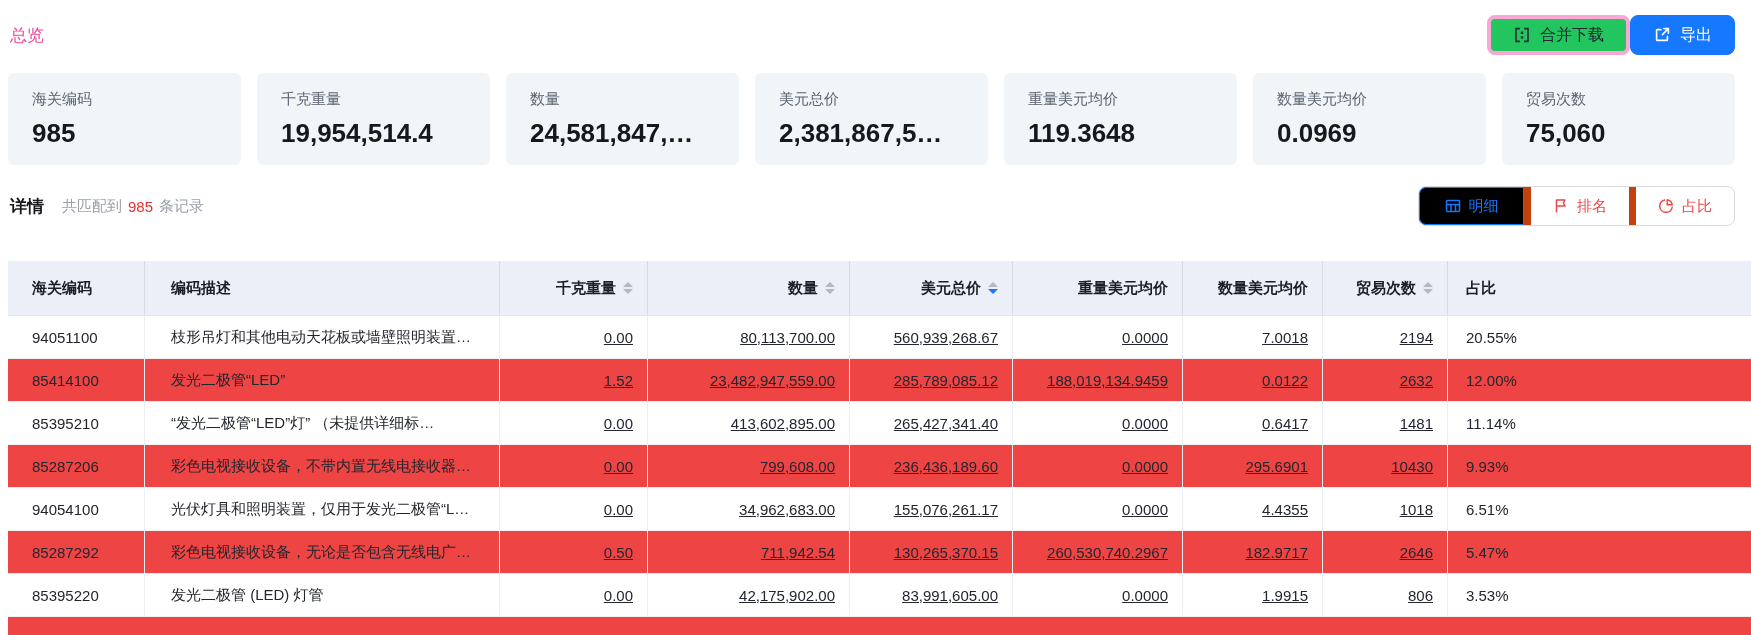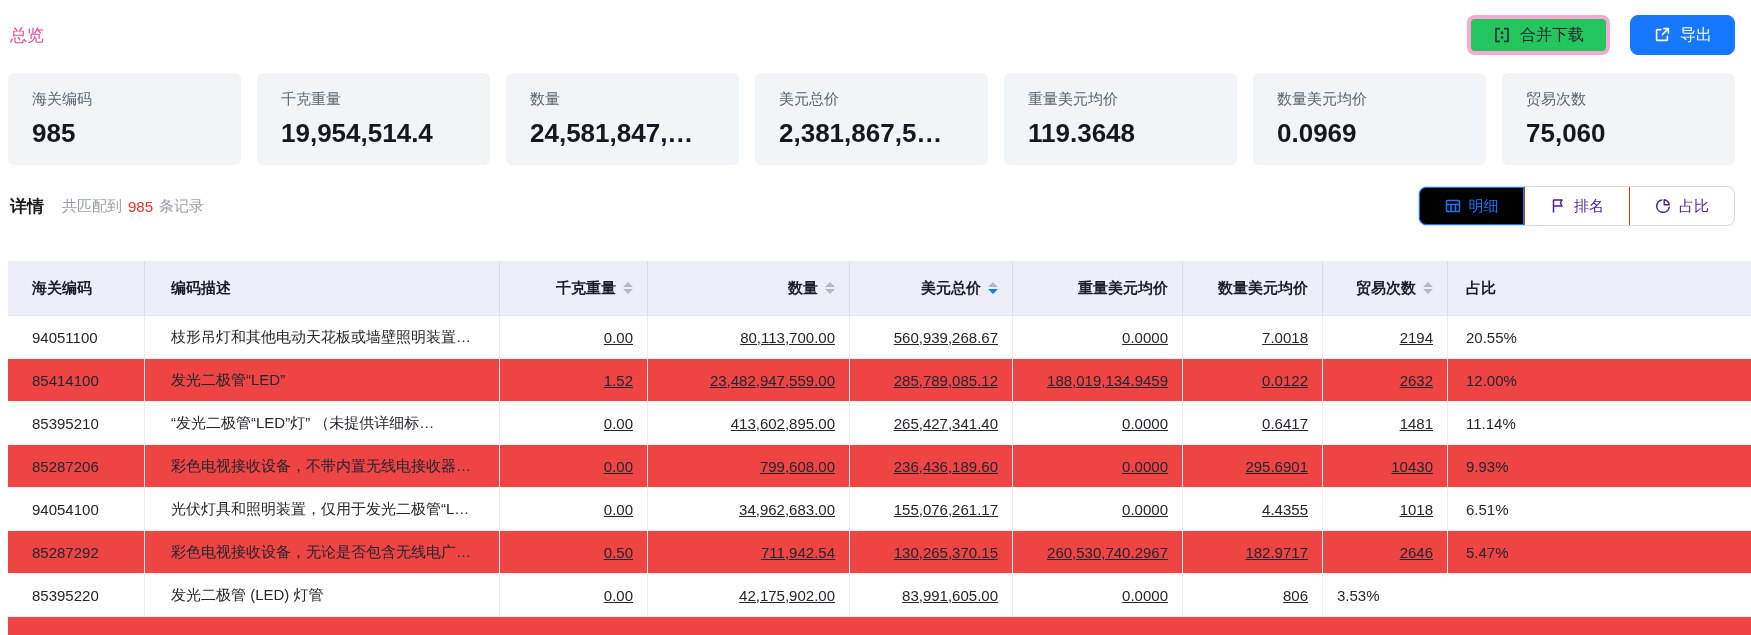--- a/index.html
+++ b/index.html
@@ -7,42 +7,42 @@
 
   
   .topbar { display:flex; justify-content:space-between; align-items:center;
             padding:15px 16px 0 10px; height:40px; box-sizing:content-box; }
   .page-title { font-size:17px; font-weight:normal; color:#ec4899; }
   .topbar-actions { display:flex; align-items:center; }
   .btn { height:40px; border-radius:8px; display:flex; align-items:center; gap:9px;
          font-size:16px; padding:0 22px; cursor:pointer; box-sizing:border-box;
          font-family:inherit; }
   .btn-plain { background:#22c55e; border:4px solid #f9a8d4; color:#23262e; }
-  .btn-primary { background:#1677ff; border:1px solid #1677ff; color:#fff; margin-left:20px; }
+  .btn-primary { background:#1677ff; border:1px solid #1677ff; color:#fff; }
   .btn .icon { display:flex; align-items:center; }
 
   
   .cards { display:flex; gap:16px; margin:18px 16px 0 8px; }
   .card { flex:1; background:#f1f5f8; border-radius:6px; height:92px;
           padding:17px 18px 0 24px; box-sizing:border-box; overflow:hidden; }
   .card-label { font-size:15px; color:#5c6470; }
   .card-value { font-size:26px; font-weight:bold; color:#15181d; margin-top:9px;
                 white-space:nowrap; overflow:hidden; }
 
   
   .detail-row { display:flex; align-items:center; margin:22px 16px 0 10px; height:38px; }
   .detail-title { font-size:17px; font-weight:bold; color:#17191f; }
   .match-text { margin-left:18px; font-size:15px; color:#9aa0ab; display:flex; align-items:center; }
   .match-count { color:#e8312f; margin:0 6px; }
 
   .tab-group { margin-left:auto; display:flex; border:1px solid #d8dbe2; border-radius:8px;
                background:#fff; overflow:hidden; }
   .tab { width:105px; height:38px; box-sizing:border-box; display:flex; align-items:center;
-         justify-content:center; gap:8px; font-size:15px; color:#4c1d95; cursor:pointer;
-         border-left:1px solid #c2410c; }
+         justify-content:center; gap:8px; font-size:15px; color:#ef4444; cursor:pointer;
+         border-left:7px solid #c2410c; }
   .tab:first-child { border-left:none; }
   .tab.active { background:#000000; color:#1677ff; box-shadow:inset 0 0 0 1px #1677ff;
                 border-radius:7px 0 0 7px; }
   .tab-icon { display:flex; align-items:center; }
 
   
   .table { margin:36px 0 0 8px; width:1743px; font-size:15px; }
   .thead { display:flex; background:#eceff7; height:54px; align-items:stretch;
            border-bottom:1px solid #e2e5ef; }
   .th { box-sizing:border-box; padding:0 14px; font-weight:bold; color:#1b1e26;
@@ -286,18 +286,19 @@
         <div class="td right">2646</div>
         <div class="td left">5.47%</div>
       </div>
       <div class="row">
         <div class="td left">85395220</div>
         <div class="td left">发光二极管 (LED) 灯管</div>
         <div class="td right">0.00</div>
         <div class="td right">42,175,902.00</div>
         <div class="td right">83,991,605.00</div>
         <div class="td right">0.0000</div>
+        <div class="td right">1.9915</div>
         <div class="td right">806</div>
         <div class="td left">3.53%</div>
       </div>
       <div class="row striped"></div>
     </div>
 </div>
 
 </body></html>

